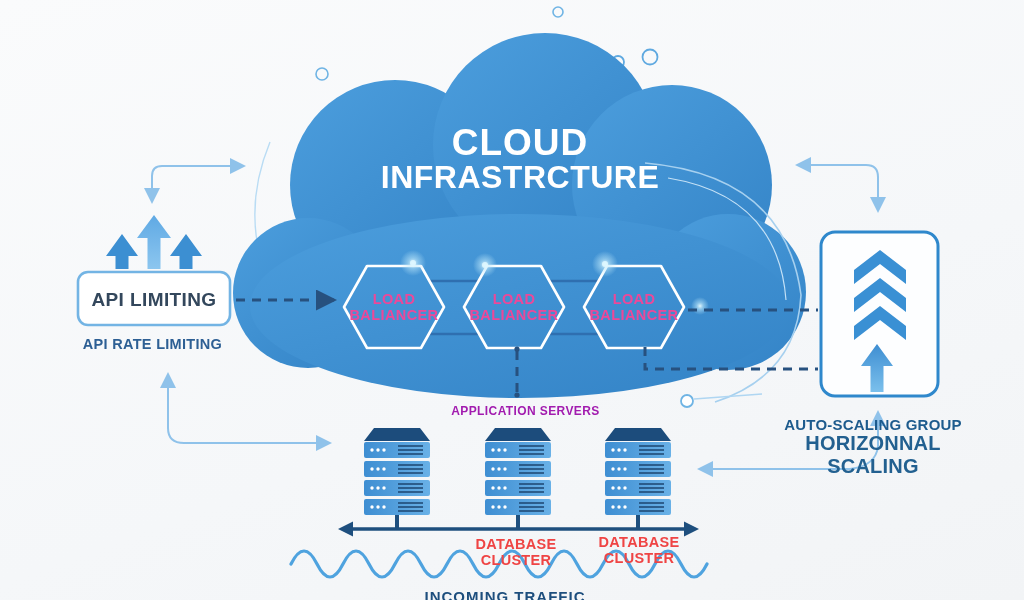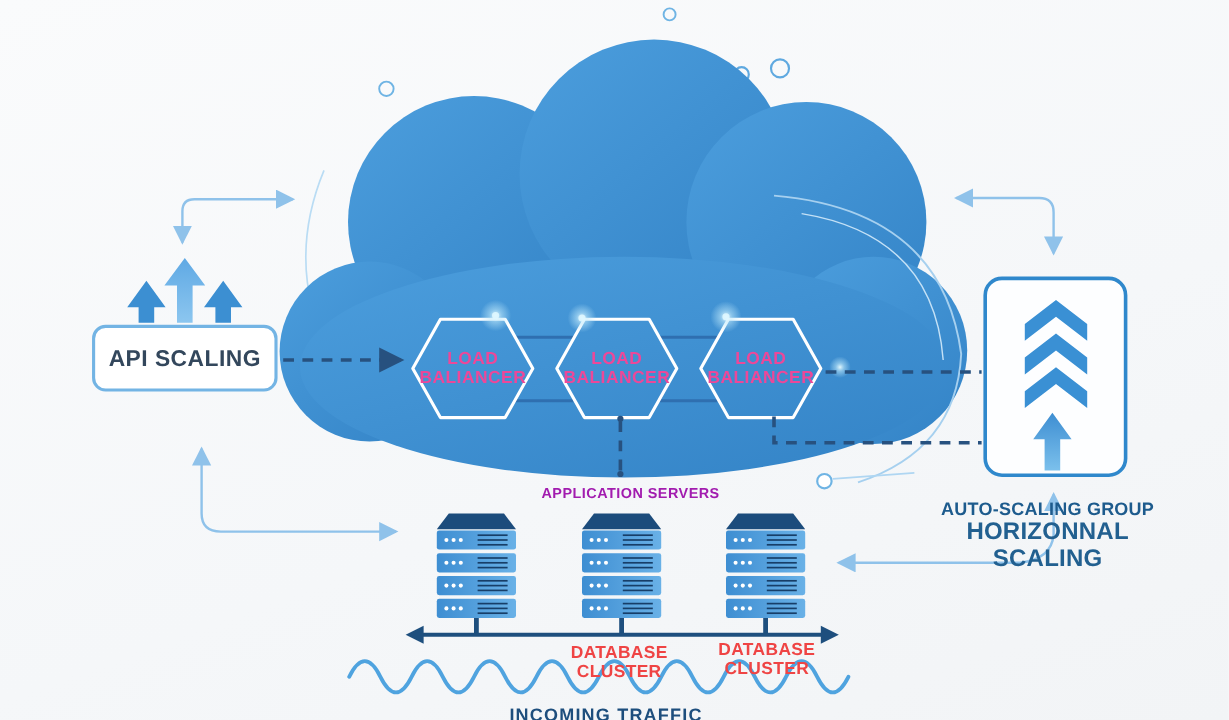--- a/index.html
+++ b/index.html
@@ -253,35 +253,40 @@
     <polygon points="338,529 353,521.5 353,536.5" fill="#1E4F7E"></polygon>
     <polygon points="699,529 684,521.5 684,536.5" fill="#1E4F7E"></polygon>
   </g>
 
   <circle cx="687" cy="401" r="6" fill="#ffffff" stroke="#6FB4E4" stroke-width="1.8"></circle>
   <line x1="694" y1="399" x2="762" y2="394" stroke="#AFD6F2" stroke-width="1.5"></line>
 
   <path d="M 291,564 q 13,-26 26,0 q 13,26 26,0 q 13,-26 26,0 q 13,26 26,0 q 13,-26 26,0 q 13,26 26,0 q 13,-26 26,0 q 13,26 26,0 q 13,-26 26,0 q 13,26 26,0 q 13,-26 26,0 q 13,26 26,0 q 13,-26 26,0 q 13,26 26,0 q 13,-26 26,0 q 13,26 26,0" fill="none" stroke="#4FA3DF" stroke-width="3.2" stroke-linecap="round"></path>
 </svg>
 
+<div class="lbl title" style="left:340px;top:124px;width:360px;">
+  <div class="l1">CLOUD</div>
+  <div class="l2">INFRASTRCTURE</div>
+</div>
 
 <div class="lbl hexlbl" style="left:339px;top:291px;width:110px;">
   <div>LOAD</div>
   <div>BALIANCER</div>
 </div>
 <div class="lbl hexlbl" style="left:459px;top:291px;width:110px;">
   <div>LOAD</div>
   <div>BALIANCER</div>
 </div>
 <div class="lbl hexlbl" style="left:579px;top:291px;width:110px;">
   <div>LOAD</div>
   <div>BALIANCER</div>
 </div>
 
-<div class="lbl apigw" style="left:78px;top:289px;width:152px;">API SCALING</div>
+<div class="lbl apigw" style="left:78px;top:289px;width:152px;">API LIMITING</div>
+<div class="lbl caption" style="left:60px;top:336px;width:185px;">API RATE LIMITING</div>
 
 <div class="lbl navylbl" style="left:418px;top:404px;width:215px;">APPLICATION SERVERS</div>
 
 <div class="lbl asg1" style="left:773px;top:416px;width:200px;">AUTO-SCALING GROUP</div>
 <div class="lbl asg2" style="left:773px;top:432px;width:200px;">HORIZONNAL SCALING</div>
 
 <div class="lbl dblbl" style="left:461px;top:537px;width:110px;">
   <div>DATABASE</div>
   <div>CLUSTER</div>
 </div>

